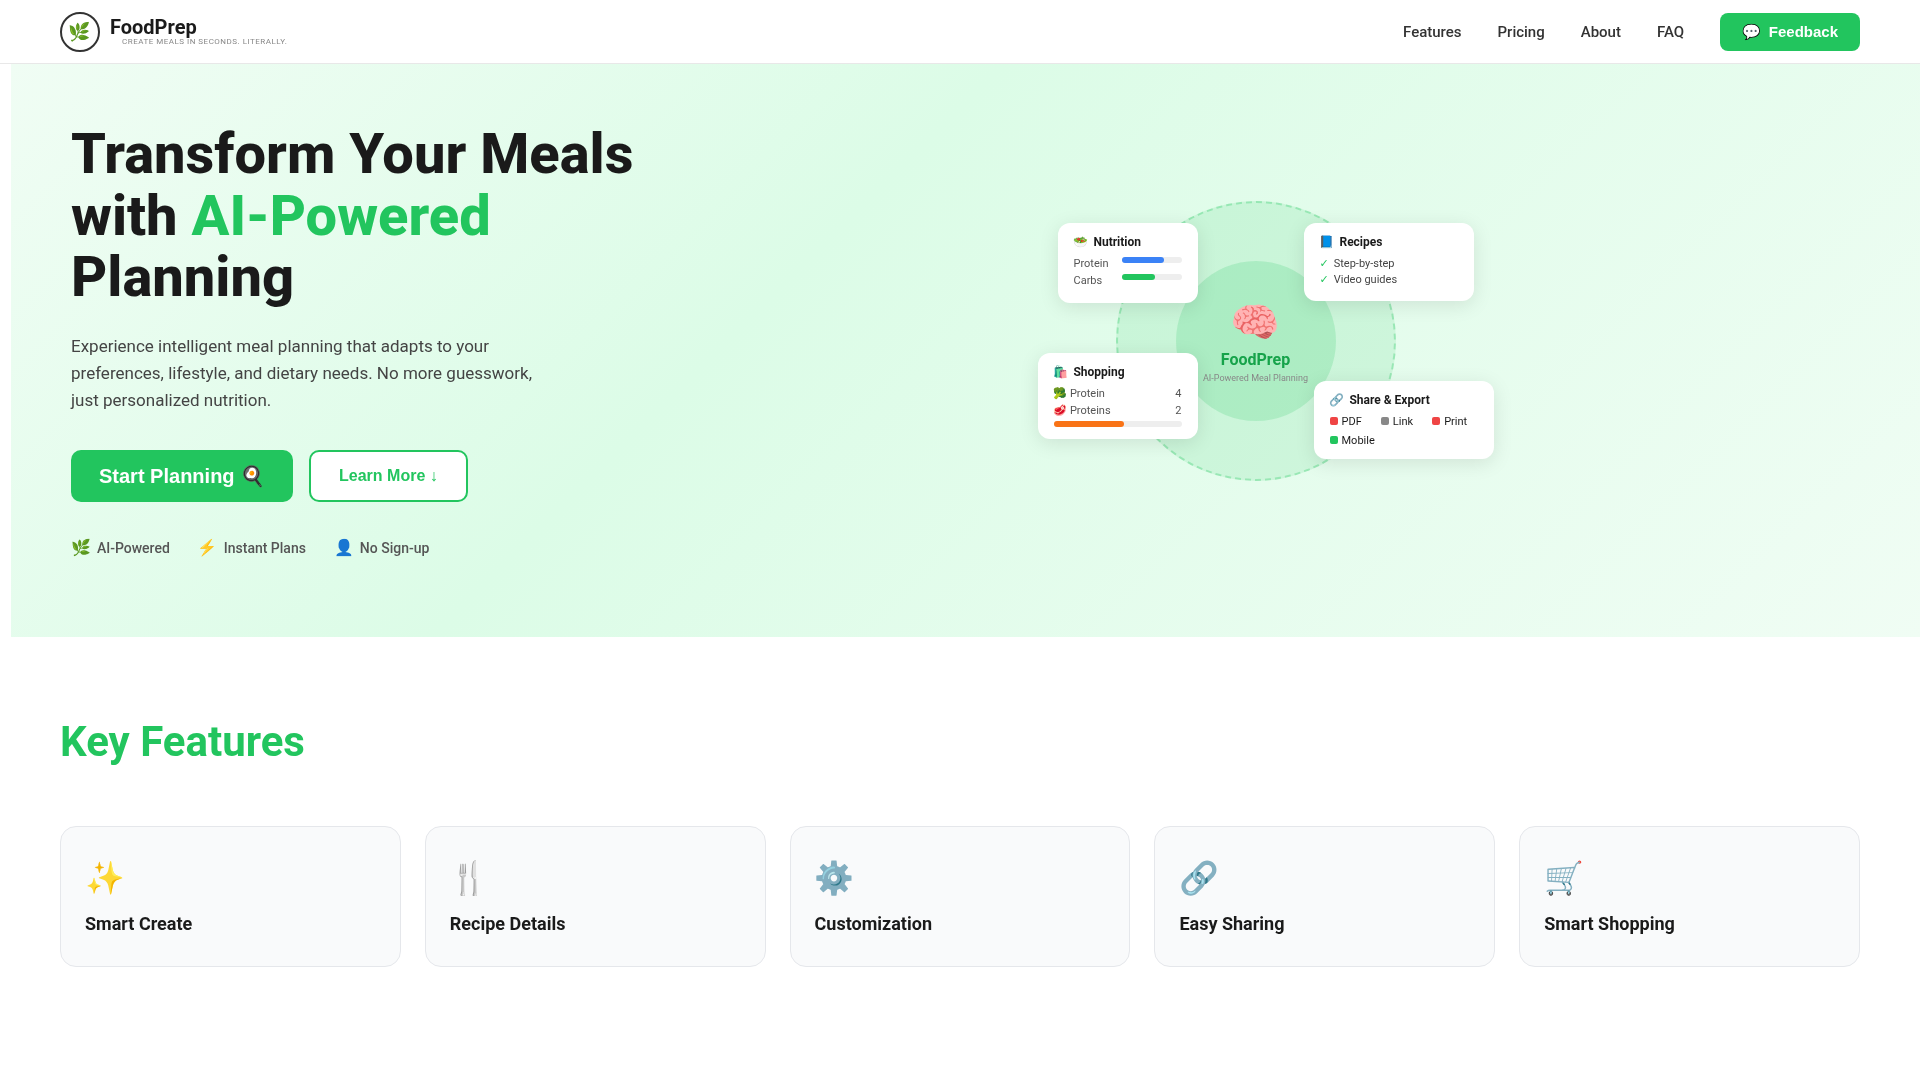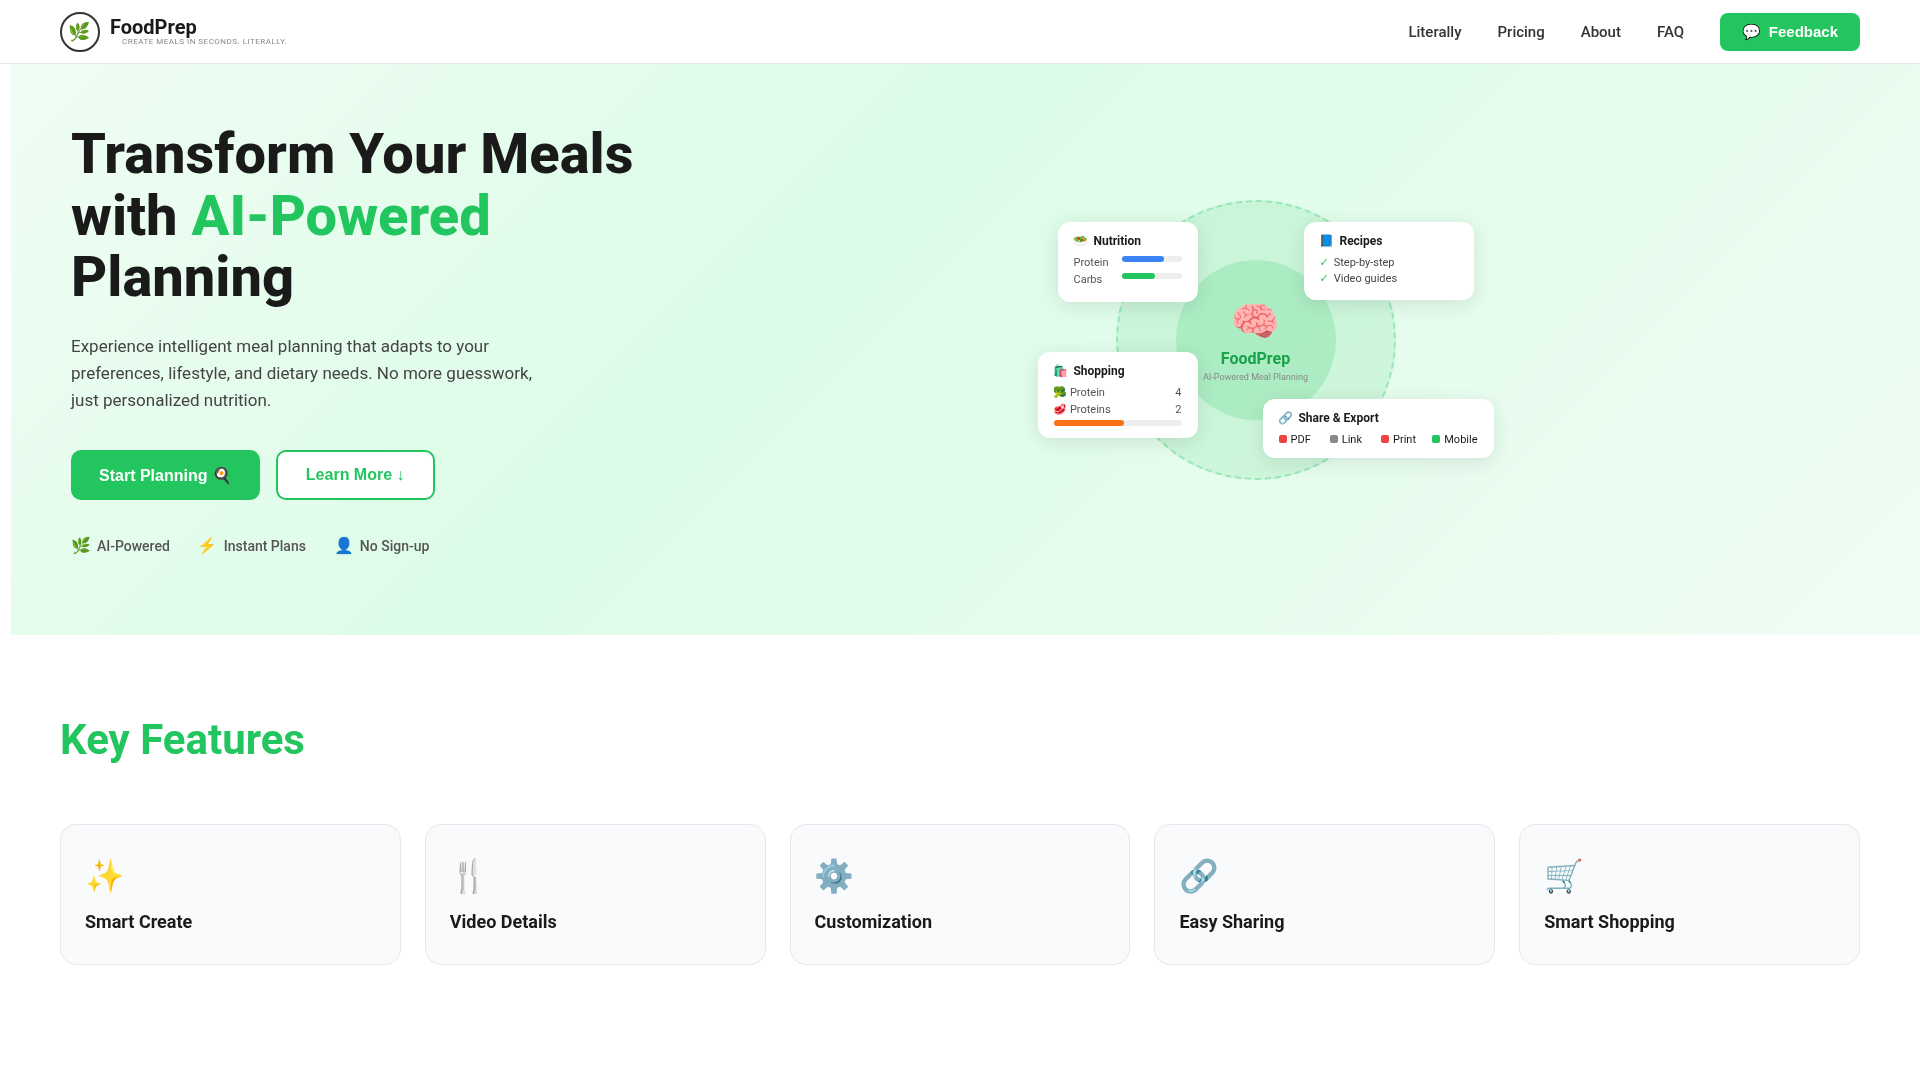--- a/index.html
+++ b/index.html
@@ -36,21 +36,21 @@
       padding: 60px 60px 80px;
       position: relative; overflow: hidden; margin-left: 11px;
     }
     .hero-content { max-width: 580px; flex-shrink: 0; }
     .hero-title { font-size: 56px; font-weight: 800; line-height: 1.1; margin-bottom: 24px; }
     .hero-title .green { color: #22c55e; }
     .hero-subtitle { font-size: 17px; color: #444; line-height: 1.6; margin-bottom: 36px; max-width: 480px; }
     .hero-buttons { display: flex; gap: 16px; margin-bottom: 36px; }
     .btn-primary {
       background: #22c55e; color: #fff; border: none; border-radius: 10px;
-      padding: 14px 28px; font-size: 16px; font-weight: 600; cursor: pointer;
+      padding: 14px 28px; font-size: 20px; font-weight: 600; cursor: pointer;
       display: flex; align-items: center; gap: 8px;
     }
     .btn-secondary {
       background: #fff; color: #22c55e; border: 2px solid #22c55e;
       border-radius: 10px; padding: 14px 28px; font-size: 16px; font-weight: 600;
       cursor: pointer; display: flex; align-items: center; gap: 8px;
     }
     .hero-badges { display: flex; gap: 28px; align-items: center; }
     .badge { display: flex; align-items: center; gap: 6px; font-size: 14px; color: #555; font-weight: 500; }
     .badge-icon { font-size: 16px; }
@@ -89,21 +89,21 @@
     .card-share { bottom: 20px; right: -100px; min-width: 180px; }
 
     .card-title { font-size: 12px; font-weight: 700; margin-bottom: 8px; display: flex; align-items: center; gap: 5px; }
     .card-row { display: flex; align-items: flex-start; justify-content: space-between; margin-bottom: 4px; font-size: 11px; color: #555; }
     .bar-bg { width: 60px; height: 6px; background: #eee; border-radius: 3px; }
     .bar-fill-blue { height: 6px; background: #3b82f6; border-radius: 3px; }
     .bar-fill-green { height: 6px; background: #22c55e; border-radius: 3px; }
     .bar-fill-orange { height: 6px; background: #f97316; border-radius: 3px; }
     .check-row { display: flex; align-items: center; gap: 5px; font-size: 11px; color: #444; margin-bottom: 3px; }
     .check { color: #22c55e; }
-    .share-grid { display: grid; grid-template-columns: 1fr 1fr 1fr 1fr; gap: 6px; }
+    .share-grid { display: grid; grid-template-columns: 1fr 1fr 1fr; gap: 6px; }
     .share-item { display: flex; align-items: center; gap: 4px; font-size: 11px; }
     .dot-red { width: 8px; height: 8px; border-radius: 2px; background: #ef4444; flex-shrink: 0; }
     .dot-green { width: 8px; height: 8px; border-radius: 2px; background: #22c55e; flex-shrink: 0; }
     .dot-gray { width: 8px; height: 8px; border-radius: 2px; background: #888; flex-shrink: 0; }
 
     
     .features-section {
       padding: 80px 60px; background: #fff;
     }
     .section-title {
@@ -126,21 +126,21 @@
 
 <nav>
   <a class="nav-logo" href="#">
     <div class="nav-logo-icon">🌿</div>
     <div class="nav-logo-text">
       <span class="nav-logo-name">FoodPrep</span>
       <span class="nav-logo-tagline">Create meals in seconds. Literally.</span>
     </div>
   </a>
   <div class="nav-links">
-    <a href="#features">Literally</a>
+    <a href="#features">Features</a>
     <a href="#pricing">Pricing</a>
     <a href="#about">About</a>
     <a href="#faq">FAQ</a>
     <button class="feedback-btn">
       <span>💬</span>
       <span>Feedback</span>
     </button>
   </div>
 </nav>
 
@@ -265,21 +265,21 @@
 
 <section class="features-section" id="features">
   <h2 class="section-title">Key Features</h2>
   <div class="features-grid">
     <div class="feature-card">
       <span class="feature-icon">✨</span>
       <span class="feature-name">Smart Create</span>
     </div>
     <div class="feature-card">
       <span class="feature-icon">🍴</span>
-      <span class="feature-name">Video Details</span>
+      <span class="feature-name">Recipe Details</span>
     </div>
     <div class="feature-card">
       <span class="feature-icon">⚙️</span>
       <span class="feature-name">Customization</span>
     </div>
     <div class="feature-card">
       <span class="feature-icon">🔗</span>
       <span class="feature-name">Easy Sharing</span>
     </div>
     <div class="feature-card">

